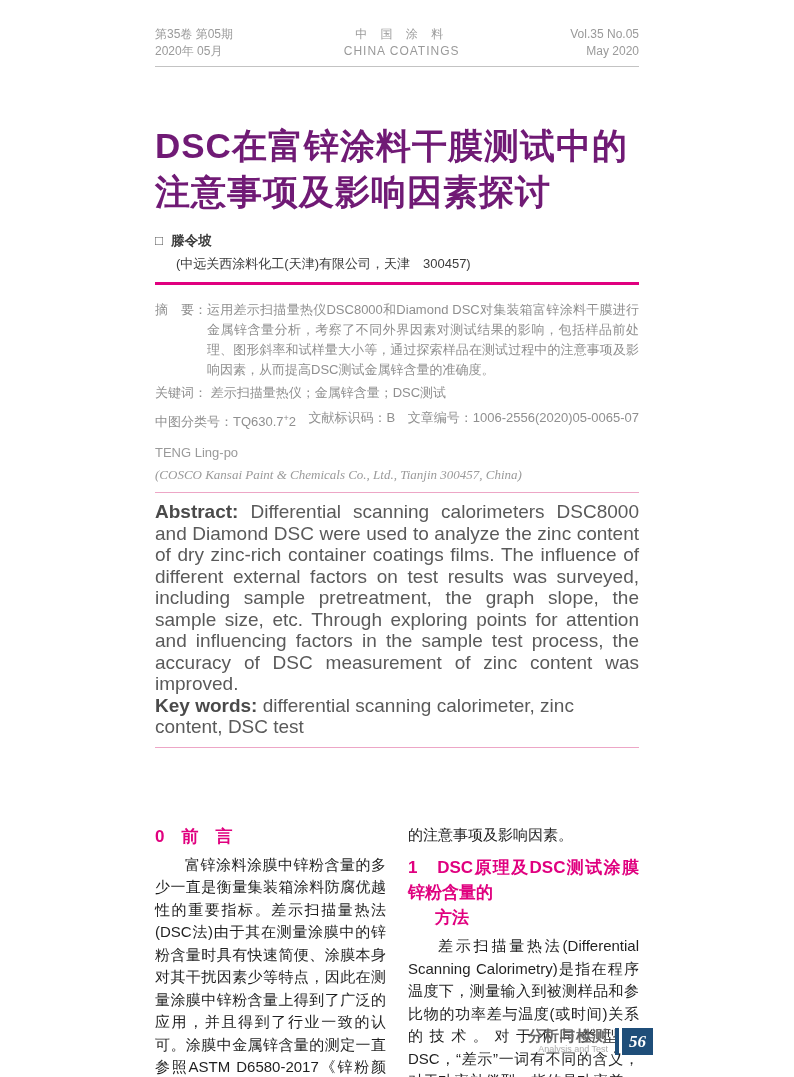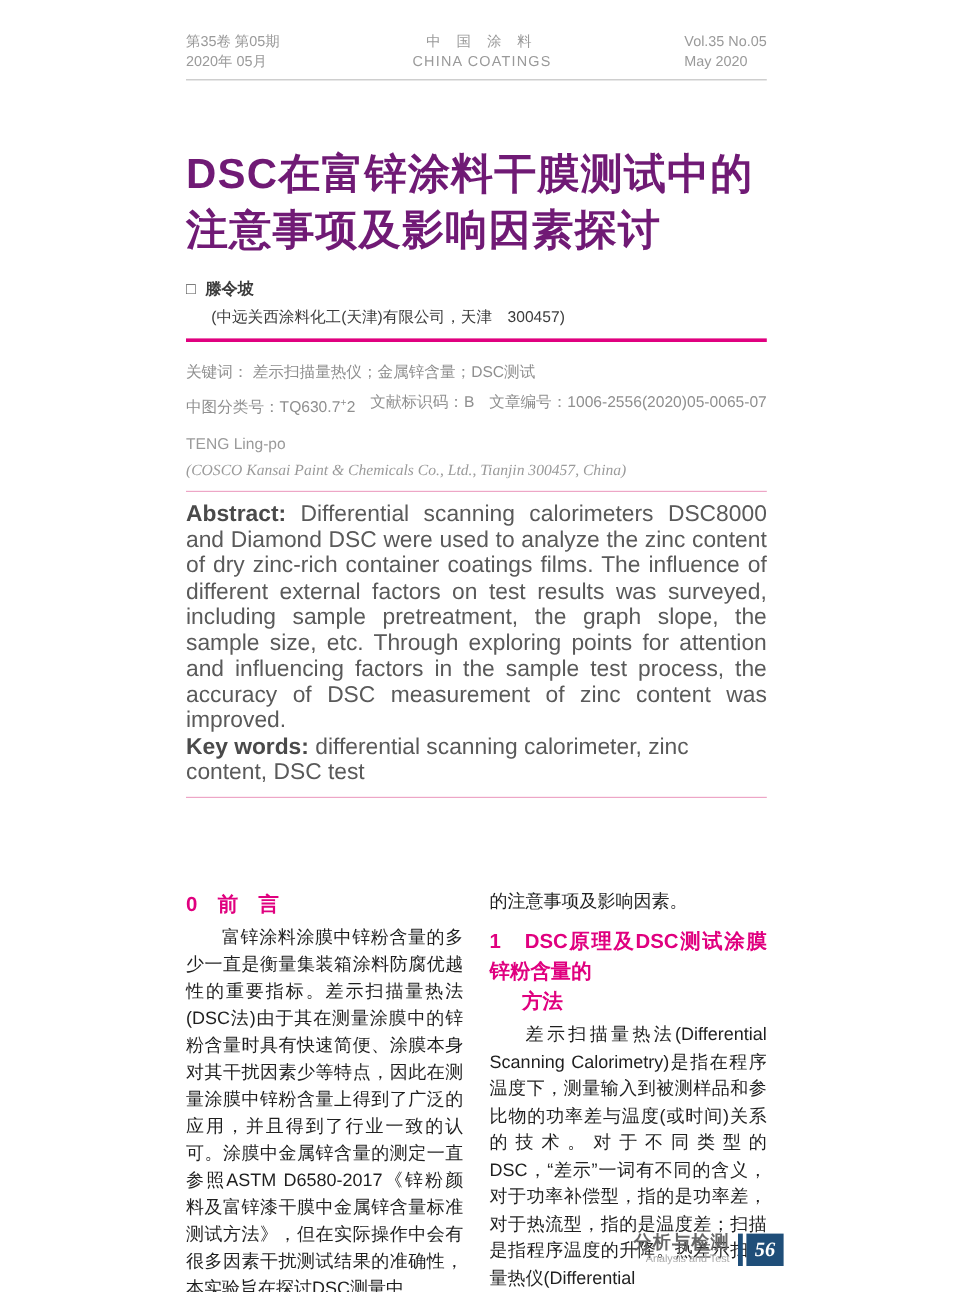--- a/index.html
+++ b/index.html
@@ -11,21 +11,21 @@
     background:#ffffff;
     font-family:"Liberation Sans", sans-serif;
     padding:26px 82px 16px 82px;
     overflow:hidden;
   }
   
   .jheader { display:flex; justify-content:space-between; color:#9a9a9a; font-size:12px; line-height:17px; }
   .jheader .col-left { text-align:left; }
   .jheader .col-center { text-align:center; letter-spacing:1px; }
   .jheader .col-center .cn { letter-spacing:5px; }
-  .jheader .col-right { text-align:left; }
+  .jheader .col-right { text-align:right; }
   .jheader-rule { border-bottom:1px solid #c3c3c3; margin-top:6px; }
   .doi { font-family:"Liberation Serif", serif; font-weight:bold; color:#1c1c1c; font-size:12.5px; margin-top:5px; }
   
   .title-cn { margin-top:56px; color:#701a75; font-weight:bold; font-size:35px; line-height:46px; letter-spacing:1px; }
   .author-row { margin-top:17px; font-size:13.5px; color:#3c3c3c; font-weight:bold; }
   .author-row .marker { font-weight:normal; margin-right:8px; color:#555; }
   .affil-cn { margin-top:5px; padding-left:21px; font-size:13px; color:#3c3c3c; }
   .rule-magenta { border-bottom:3px solid #e0007f; margin-top:9px; }
   
   .abs-cn { margin-top:15px; color:#8f8f8f; font-size:13px; line-height:20px; }
@@ -87,20 +87,24 @@
   </div>
 
   <div class="author-row">
     <span class="marker">□</span><span>滕令坡</span>
   </div>
   <div class="affil-cn">(中远关西涂料化工(天津)有限公司，天津　300457)</div>
 
   <div class="rule-magenta"></div>
 
   <div class="abs-cn">
+    <div class="abs-row">
+      <span class="lab">摘　要：</span>
+      <span class="txt">运用差示扫描量热仪DSC8000和Diamond DSC对集装箱富锌涂料干膜进行金属锌含量分析，考察了不同外界因素对测试结果的影响，包括样品前处理、图形斜率和试样量大小等，通过探索样品在测试过程中的注意事项及影响因素，从而提高DSC测试金属锌含量的准确度。</span>
+    </div>
     <div class="kw-row">
       <span class="lab">关键词：</span>
       <span>差示扫描量热仪；金属锌含量；DSC测试</span>
     </div>
     <div class="meta-row">
       <span>
         <span>中图分类号：</span><span>TQ630.7</span><sup>+</sup><span>2</span>
       </span>
       <span>
         <span>文献标识码：</span><span>B</span>

